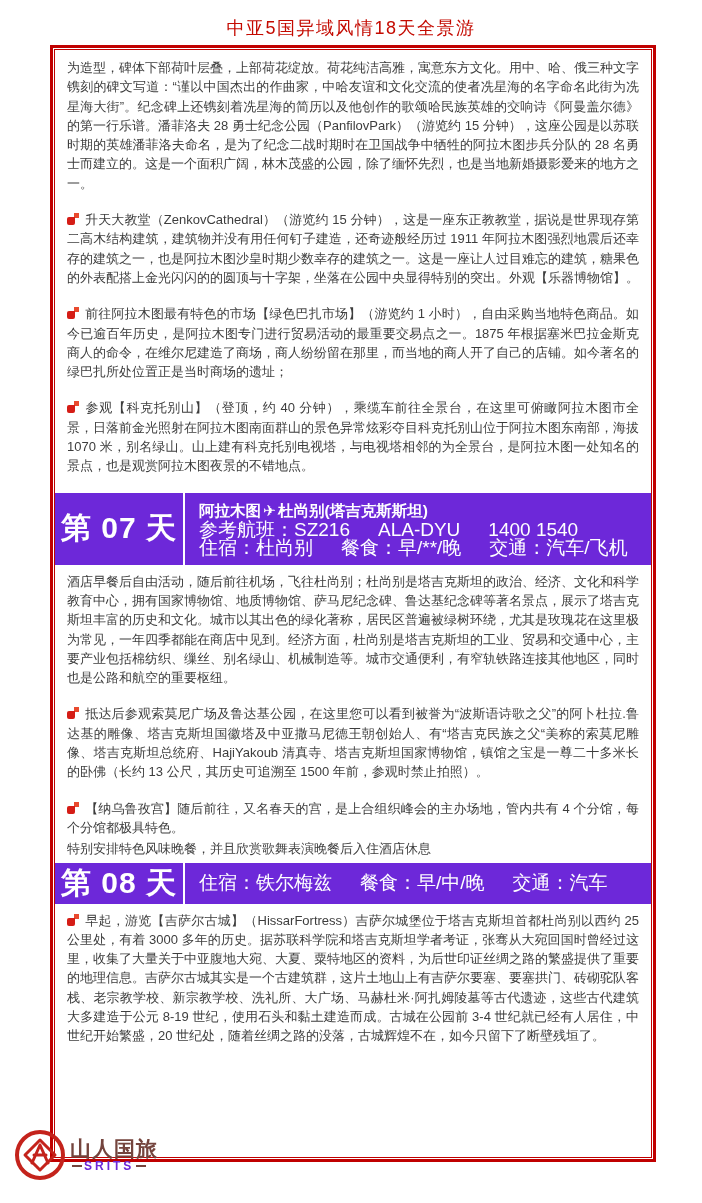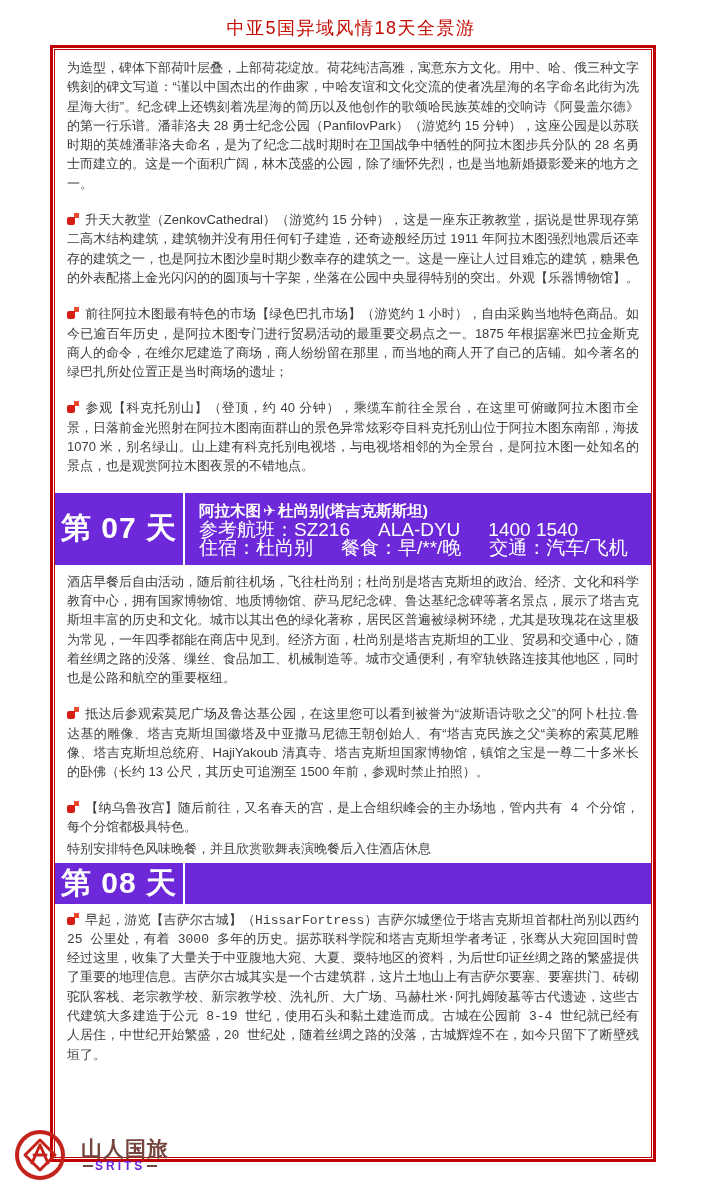--- a/index.html
+++ b/index.html
@@ -19,21 +19,21 @@
   .box-inner{
     position:absolute;left:1px;top:1px;right:1px;bottom:1px;
     border:1px solid #c00000;box-sizing:border-box;
     padding:8px 0 0;overflow:hidden;
   }
   .para{
     margin:0 12px 17px;font-size:13px;line-height:19.3px;
     text-align:justify;color:#3d3d3d;
   }
   .para.tight{}
-  .para.flush{margin-bottom:0;font-family:Liberation Mono, monospace;}
+  .para.flush{margin-bottom:0;}
   .para.note{margin-top:2px;margin-bottom:4px;}
   .bullet{
     position:relative;display:inline-block;width:13px;height:12px;
     margin-right:5px;vertical-align:-1px;
   }
   .bullet::after{
     content:"";position:absolute;left:0;bottom:0;width:8px;height:8px;
     background:#d51d16;border-radius:2px 0 2px 2px;
   }
   .bullet::before{
@@ -51,21 +51,21 @@
   .day-divider{width:2px;background:#ffffff;flex:0 0 2px;}
   .day-details{flex:1;padding:7px 6px 7px 14px;display:flex;flex-direction:column;justify-content:center;}
   .day-route{font-size:15.5px;font-weight:bold;line-height:21px;}
   .plane{font-weight:normal;padding:0 2px;}
   .day-line{font-size:19px;line-height:18.5px;display:flex;}
   .day-line .cell{margin-right:28px;white-space:nowrap;}
   .day-line .cell:last-child{margin-right:0;text-align:center;}
   .logo{
     position:absolute;left:13px;top:1128px;display:flex;align-items:center;
   }
-  .logo-text{margin-left:14px;}
+  .logo-text{margin-left:3px;}
   .logo-cn{font-size:21px;font-weight:bold;color:#74443d;letter-spacing:1px;line-height:22px;}
   .logo-en{
     font-size:12px;font-weight:bold;color:#6d28d9;letter-spacing:3px;
     line-height:13px;display:flex;align-items:center;
   }
   .logo-en::before,.logo-en::after{
     content:"";display:inline-block;width:10px;height:2px;background:#74443d;margin:0 2px;
   }
 </style>
 </head>
@@ -96,32 +96,37 @@
           <span class="cell">1400 1540</span>
         </div>
         <div class="day-line">
           <span class="cell">住宿：杜尚别</span>
           <span class="cell">餐食：早/**/晚</span>
           <span class="cell">交通：汽车/飞机</span>
         </div>
       </div>
     </div>
 
-    <p class="para"><span>酒店早餐后自由活动，随后前往机场，飞往杜尚别；杜尚别是塔吉克斯坦的政治、经济、文化和科学教育中心，拥有国家博物馆、地质博物馆、萨马尼纪念碑、鲁达基纪念碑等著名景点，展示了塔吉克斯坦丰富的历史和文化。城市以其出色的绿化著称，居民区普遍被绿树环绕，尤其是玫瑰花在这里极为常见，一年四季都能在商店中见到。经济方面，杜尚别是塔吉克斯坦的工业、贸易和交通中心，随着丝绸之路的没落、缫丝、食品加工、机械制造等。城市交通便利，有窄轨铁路连接其他地区，同时也是公路和航空的重要枢纽。</span></p>
+    <p class="para"><span>酒店早餐后自由活动，随后前往机场，飞往杜尚别；杜尚别是塔吉克斯坦的政治、经济、文化和科学教育中心，拥有国家博物馆、地质博物馆、萨马尼纪念碑、鲁达基纪念碑等著名景点，展示了塔吉克斯坦丰富的历史和文化。城市以其出色的绿化著称，居民区普遍被绿树环绕，尤其是玫瑰花在这里极为常见，一年四季都能在商店中见到。经济方面，杜尚别是塔吉克斯坦的工业、贸易和交通中心，主要产业包括棉纺织、缫丝、别名绿山、机械制造等。城市交通便利，有窄轨铁路连接其他地区，同时也是公路和航空的重要枢纽。</span></p>
 
     <p class="para"><span class="bullet"></span><span>抵达后参观索莫尼广场及鲁达基公园，在这里您可以看到被誉为“波斯语诗歌之父”的阿卜杜拉.鲁达基的雕像、塔吉克斯坦国徽塔及中亚撒马尼德王朝创始人、有“塔吉克民族之父“美称的索莫尼雕像、塔吉克斯坦总统府、HajiYakoub 清真寺、塔吉克斯坦国家博物馆，镇馆之宝是一尊二十多米长的卧佛（长约 13 公尺，其历史可追溯至 1500 年前，参观时禁止拍照）。</span></p>
 
     <p class="para flush"><span class="bullet"></span><span>【纳乌鲁孜宫】随后前往，又名春天的宫，是上合组织峰会的主办场地，管内共有 4 个分馆，每个分馆都极具特色。</span></p>
 
     <p class="para note"><span>特别安排特色风味晚餐，并且欣赏歌舞表演晚餐后入住酒店休息</span></p>
 
     <div class="day-band">
       <div class="day-label">第 08 天</div>
       <div class="day-divider"></div>
       <div class="day-details">
+        <div class="day-line">
+          <span class="cell">住宿：铁尔梅兹</span>
+          <span class="cell">餐食：早/中/晚</span>
+          <span class="cell">交通：汽车</span>
+        </div>
       </div>
     </div>
 
     <p class="para flush"><span class="bullet"></span><span>早起，游览【吉萨尔古城】（HissarFortress）吉萨尔城堡位于塔吉克斯坦首都杜尚别以西约 25 公里处，有着 3000 多年的历史。据苏联科学院和塔吉克斯坦学者考证，张骞从大宛回国时曾经过这里，收集了大量关于中亚腹地大宛、大夏、粟特地区的资料，为后世印证丝绸之路的繁盛提供了重要的地理信息。吉萨尔古城其实是一个古建筑群，这片土地山上有吉萨尔要塞、要塞拱门、砖砌驼队客栈、老宗教学校、新宗教学校、洗礼所、大广场、马赫杜米·阿扎姆陵墓等古代遗迹，这些古代建筑大多建造于公元 8-19 世纪，使用石头和黏土建造而成。古城在公园前 3-4 世纪就已经有人居住，中世纪开始繁盛，20 世纪处，随着丝绸之路的没落，古城辉煌不在，如今只留下了断壁残垣了。</span></p>
 
   </div>
 </div>
 
 <div class="logo">
   <svg width="54" height="54" viewBox="0 0 54 54">

